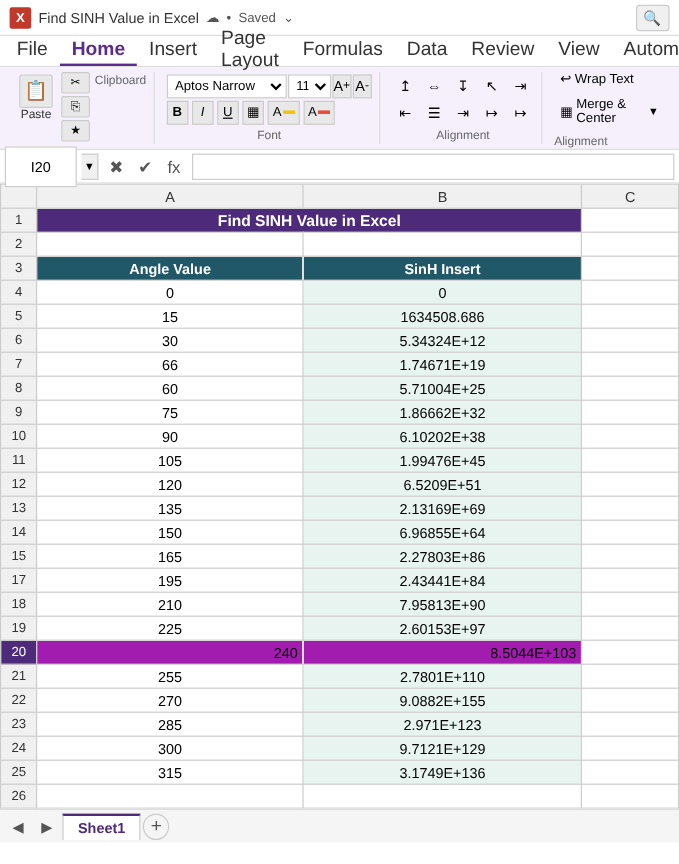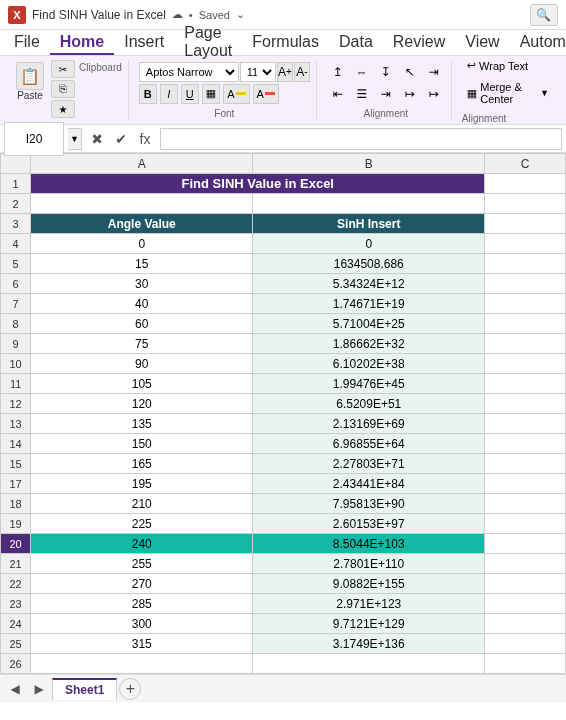--- a/index.html
+++ b/index.html
@@ -175,22 +175,22 @@
     }
     .cell-data {
       background: #fff;
       text-align: center;
     }
     .cell-data-b {
       background: #e8f4f0;
       text-align: center;
     }
     .cell-selected {
-      background: #14b8a6;
-      text-align: center;
+      background: #a21caf;
+      text-align: right;
     }
     .cell-empty { background: #fff; }
 
     
     .sheet-tabs {
       height: 28px;
       background: #f5f5f5;
       border-top: 1px solid #ddd;
       display: flex;
       align-items: center;
@@ -370,21 +370,21 @@
           <td class="cell cell-empty"></td>
         </tr>
         <tr>
           <td class="row-header">6</td>
           <td class="cell cell-data">30</td>
           <td class="cell cell-data-b">5.34324E+12</td>
           <td class="cell cell-empty"></td>
         </tr>
         <tr>
           <td class="row-header">7</td>
-          <td class="cell cell-data">40</td>
+          <td class="cell cell-data">66</td>
           <td class="cell cell-data-b">1.74671E+19</td>
           <td class="cell cell-empty"></td>
         </tr>
         <tr>
           <td class="row-header">8</td>
           <td class="cell cell-data">60</td>
           <td class="cell cell-data-b">5.71004E+25</td>
           <td class="cell cell-empty"></td>
         </tr>
         <tr>
@@ -419,21 +419,21 @@
         </tr>
         <tr>
           <td class="row-header">14</td>
           <td class="cell cell-data">150</td>
           <td class="cell cell-data-b">6.96855E+64</td>
           <td class="cell cell-empty"></td>
         </tr>
         <tr>
           <td class="row-header">15</td>
           <td class="cell cell-data">165</td>
-          <td class="cell cell-data-b">2.27803E+71</td>
+          <td class="cell cell-data-b">2.27803E+86</td>
           <td class="cell cell-empty"></td>
         </tr>
         <tr>
           <td class="row-header">17</td>
           <td class="cell cell-data">195</td>
           <td class="cell cell-data-b">2.43441E+84</td>
           <td class="cell cell-empty"></td>
         </tr>
         <tr>
           <td class="row-header">18</td>

